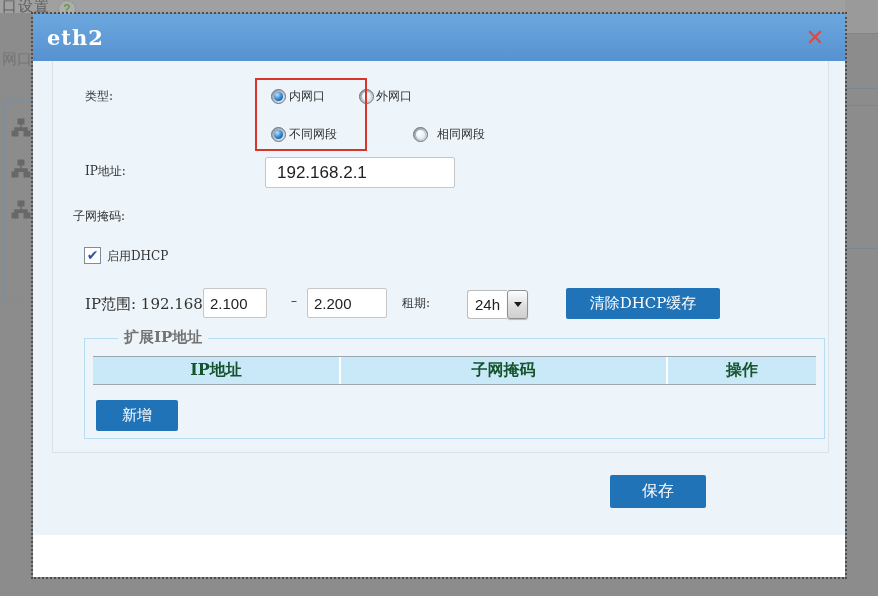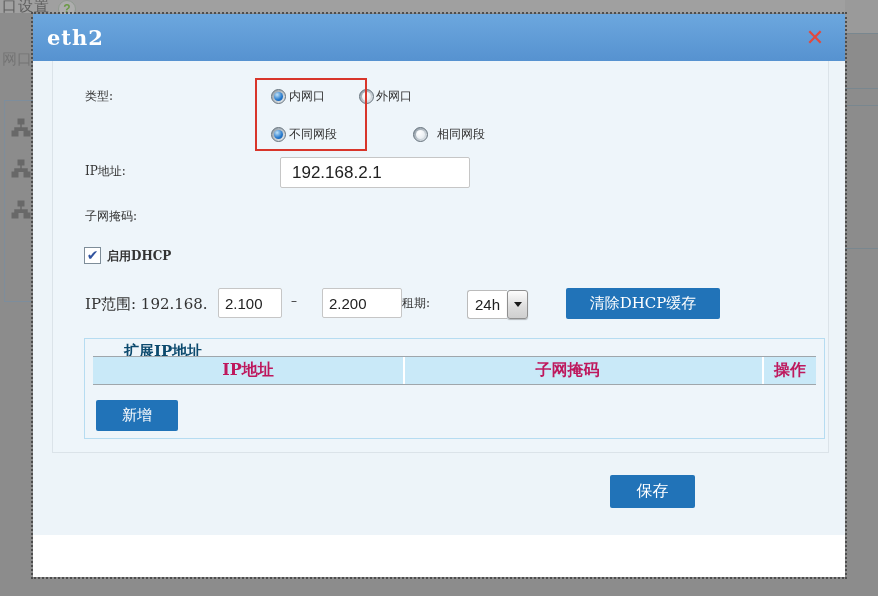--- a/index.html
+++ b/index.html
@@ -52,21 +52,21 @@
   .radio::after{content:"";position:absolute;left:2px;top:2px;right:2px;bottom:2px;
     border-radius:50%;background:radial-gradient(circle at 35% 30%,#ffffff,#e9eef2 70%,#cfd8de);}
   .radio.on::after{background:radial-gradient(circle at 35% 30%,#bfe2f8,#2277cc 60%,#0d4f9e);}
 
   
   .red-box{border:2px solid #d8352a;background:transparent;}
 
   
   .tinput{background:#fff;border:1px solid #c6c6c6;border-radius:2px;
     color:#222;font-size:17px;box-sizing:border-box;display:flex;align-items:center;
-    padding-left:11px;font-family:"Liberation Sans",sans-serif;margin-left:15px;}
+    padding-left:11px;font-family:"Liberation Sans",sans-serif;}
   .tinput.small{font-size:15px;padding-left:6px;}
 
   
   .dd{display:flex;box-sizing:border-box;}
   .dd .dd-text{background:#fff;border:1px solid #bbb;border-right:none;
     border-radius:3px 0 0 3px;display:flex;align-items:center;justify-content:center;
     color:#222;font-size:16px;box-sizing:border-box;flex:1;}
   .dd .dd-btn{width:24px;border:1px solid #8f8f8f;border-radius:3px;
     background:linear-gradient(#fdfdfd,#dcdcdc 60%,#cfcfcf);box-sizing:border-box;
     display:flex;align-items:center;justify-content:center;
@@ -80,27 +80,27 @@
     color:#32549f;font-size:14px;font-weight:bold;}
 
   
   .btn{background:#2173b8;color:#fff;border:none;border-radius:2px;
     display:flex;align-items:center;justify-content:center;cursor:pointer;
     font-size:16px;font-family:"DejaVu Serif","Liberation Serif",serif;}
 
   
   .fset{border:1px solid #b6dcf1;}
   .fset-legend{position:absolute;left:33px;top:-11px;background:#eef5fa;
-    padding:0 6px;color:#0c4a6e;font-weight:bold;font-size:15px;
-    font-family:"DejaVu Serif","Liberation Serif",serif;margin-top:14px;}
+    padding:0 6px;color:#737373;font-weight:bold;font-size:15px;
+    font-family:"DejaVu Serif","Liberation Serif",serif;}
   .thead{display:flex;background:#c9e9f8;border-top:1px solid #9fa6ab;
     border-bottom:1px solid #9fa6ab;box-sizing:border-box;}
   .thead .th{display:flex;align-items:center;justify-content:center;
-    color:#be185d;font-weight:bold;font-size:16px;
-    font-family:"DejaVu Serif","Liberation Serif",serif;margin-left:32px;}
+    color:#14532d;font-weight:bold;font-size:16px;
+    font-family:"DejaVu Serif","Liberation Serif",serif;}
   .thead .th + .th{border-left:2px solid #fff;}
 
   .tree{stroke:#686868;fill:#686868;}
 </style>
 </head>
 <body>
 
 <div class="canvas">
 
   <div class="abs bg-topstrip">
@@ -153,24 +153,24 @@
     <div class="abs radio on" style="left:238px;top:113px;"></div>
     <div class="abs lbl" style="left:256px;top:112px;">不同网段</div>
     <div class="abs radio" style="left:380px;top:113px;"></div>
     <div class="abs lbl" style="left:404px;top:112px;">相同网段</div>
 
     <div class="abs red-box" style="left:222px;top:64px;width:108px;height:69px;"></div>
 
     <div class="abs lbl" style="left:52px;top:149px;">IP地址:</div>
     <div class="abs tinput" style="left:232px;top:143px;width:190px;height:31px;">192.168.2.1</div>
 
-    <div class="abs lbl" style="left:52px;top:194px;">子网掩码:</div>
+    <div class="abs lbl" style="left:40px;top:194px;">子网掩码:</div>
 
     <div class="abs checkbox" style="left:51px;top:233px;">✔</div>
-    <div class="abs lbl" style="left:74px;top:234px;font-weight:bold;">启用DHCP</div>
+    <div class="abs lbl" style="left:74px;top:234px;">启用DHCP</div>
 
     <div class="abs lbl" style="left:52px;top:281px;font-size:15px;">IP范围: 192.168.</div>
     <div class="abs tinput small" style="left:170px;top:274px;width:64px;height:30px;">2.100</div>
     <div class="abs lbl" style="left:258px;top:280px;">–</div>
     <div class="abs tinput small" style="left:274px;top:274px;width:80px;height:30px;">2.200</div>
     <div class="abs lbl" style="left:369px;top:281px;">租期:</div>
     <div class="abs dd" style="left:434px;top:276px;width:61px;height:29px;text-align:right;">
       <div class="dd-text" style="font-size:15px;">24h</div>
       <div class="dd-btn" style="width:21px;">
           <div class="tri" style="border-left-width:4px;border-right-width:4px;border-top-width:5px;"></div>
@@ -181,16 +181,16 @@
     <div class="abs fset" style="left:51px;top:324px;width:739px;height:99px;">
       <div class="fset-legend">扩展IP地址</div>
       <div class="abs thead" style="left:8px;top:17px;width:723px;height:29px;">
         <div class="th" style="width:246px;">IP地址</div>
         <div class="th" style="width:325px;">子网掩码</div>
         <div class="th" style="width:152px;flex:1;">操作</div>
       </div>
       <div class="abs btn" style="left:11px;top:61px;width:82px;height:31px;font-size:15px;">新增</div>
     </div>
 
-    <div class="abs btn" style="left:577px;top:461px;width:85px;height:33px;">保存</div>
+    <div class="abs btn" style="left:577px;top:461px;width:96px;height:33px;">保存</div>
 
   </div>
 </div>
 
 </body></html>

